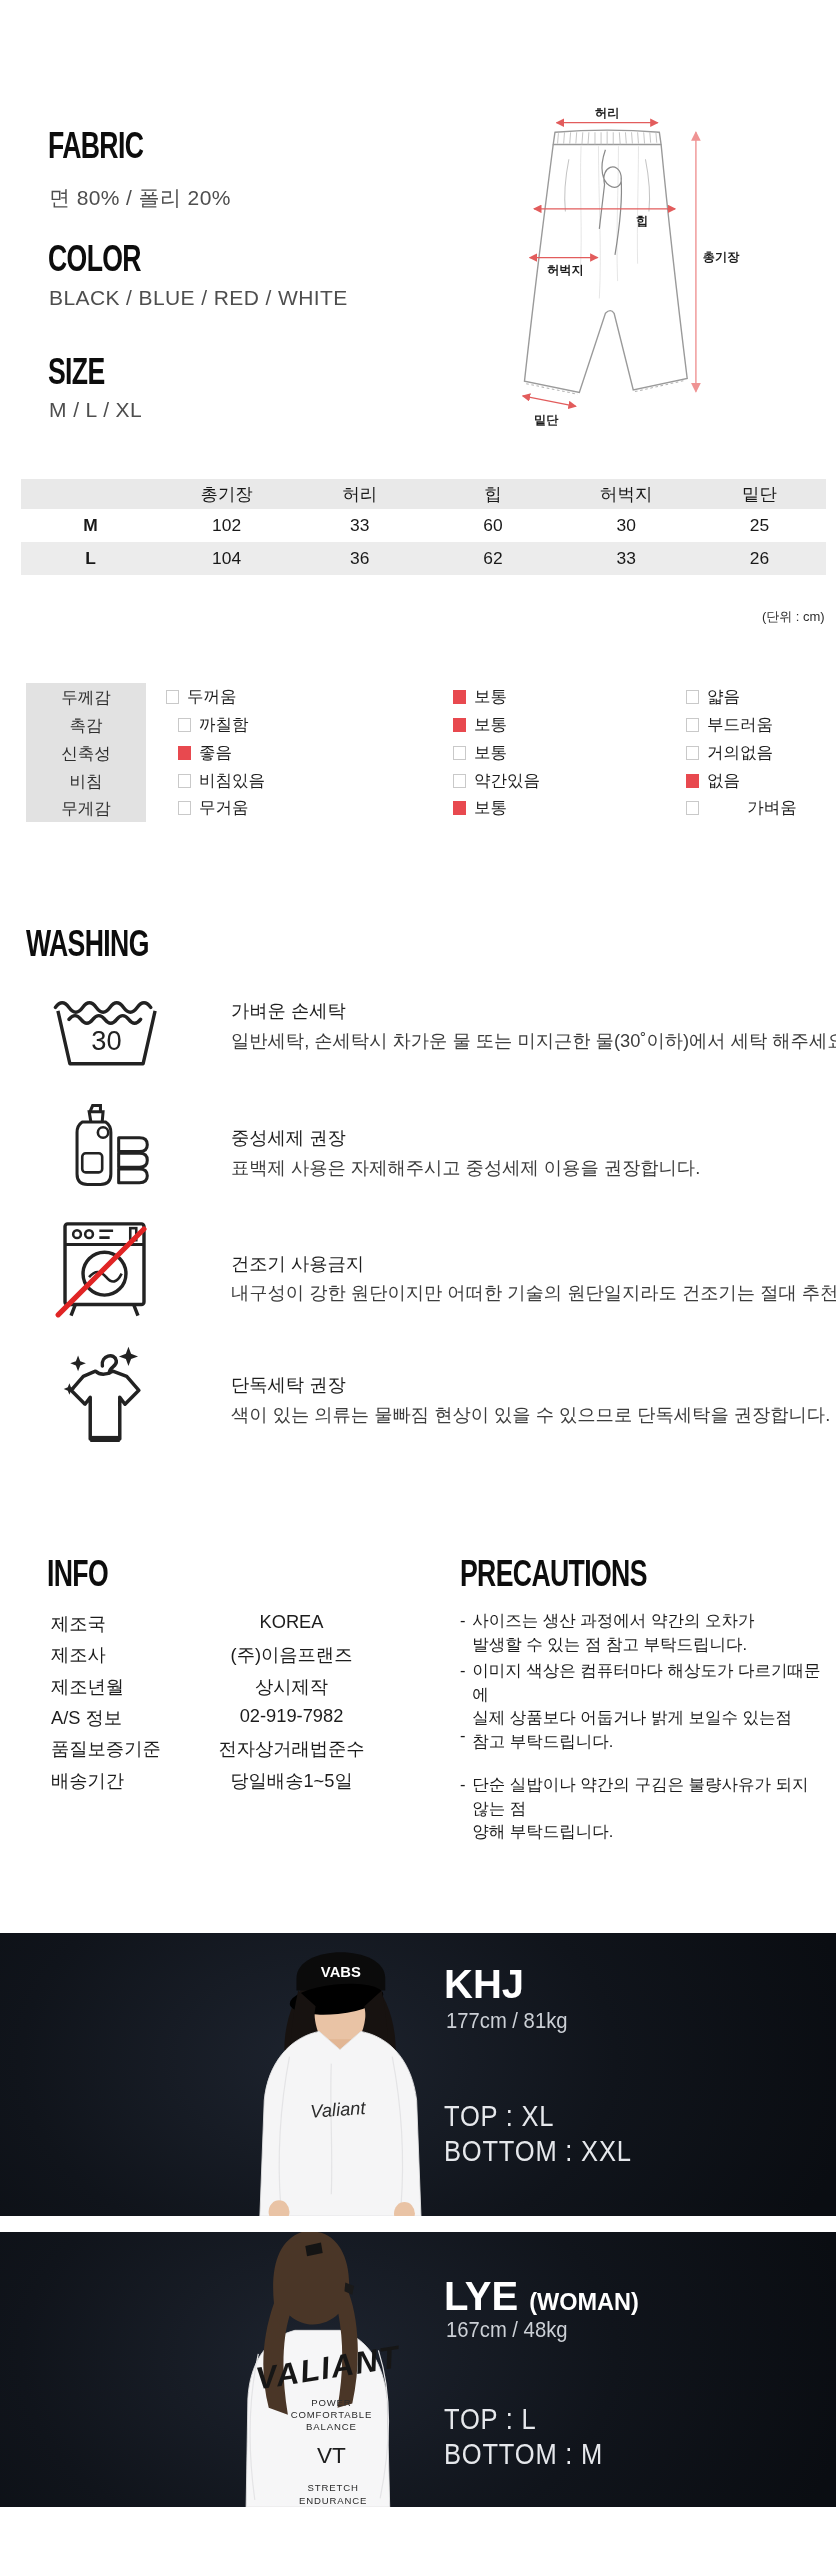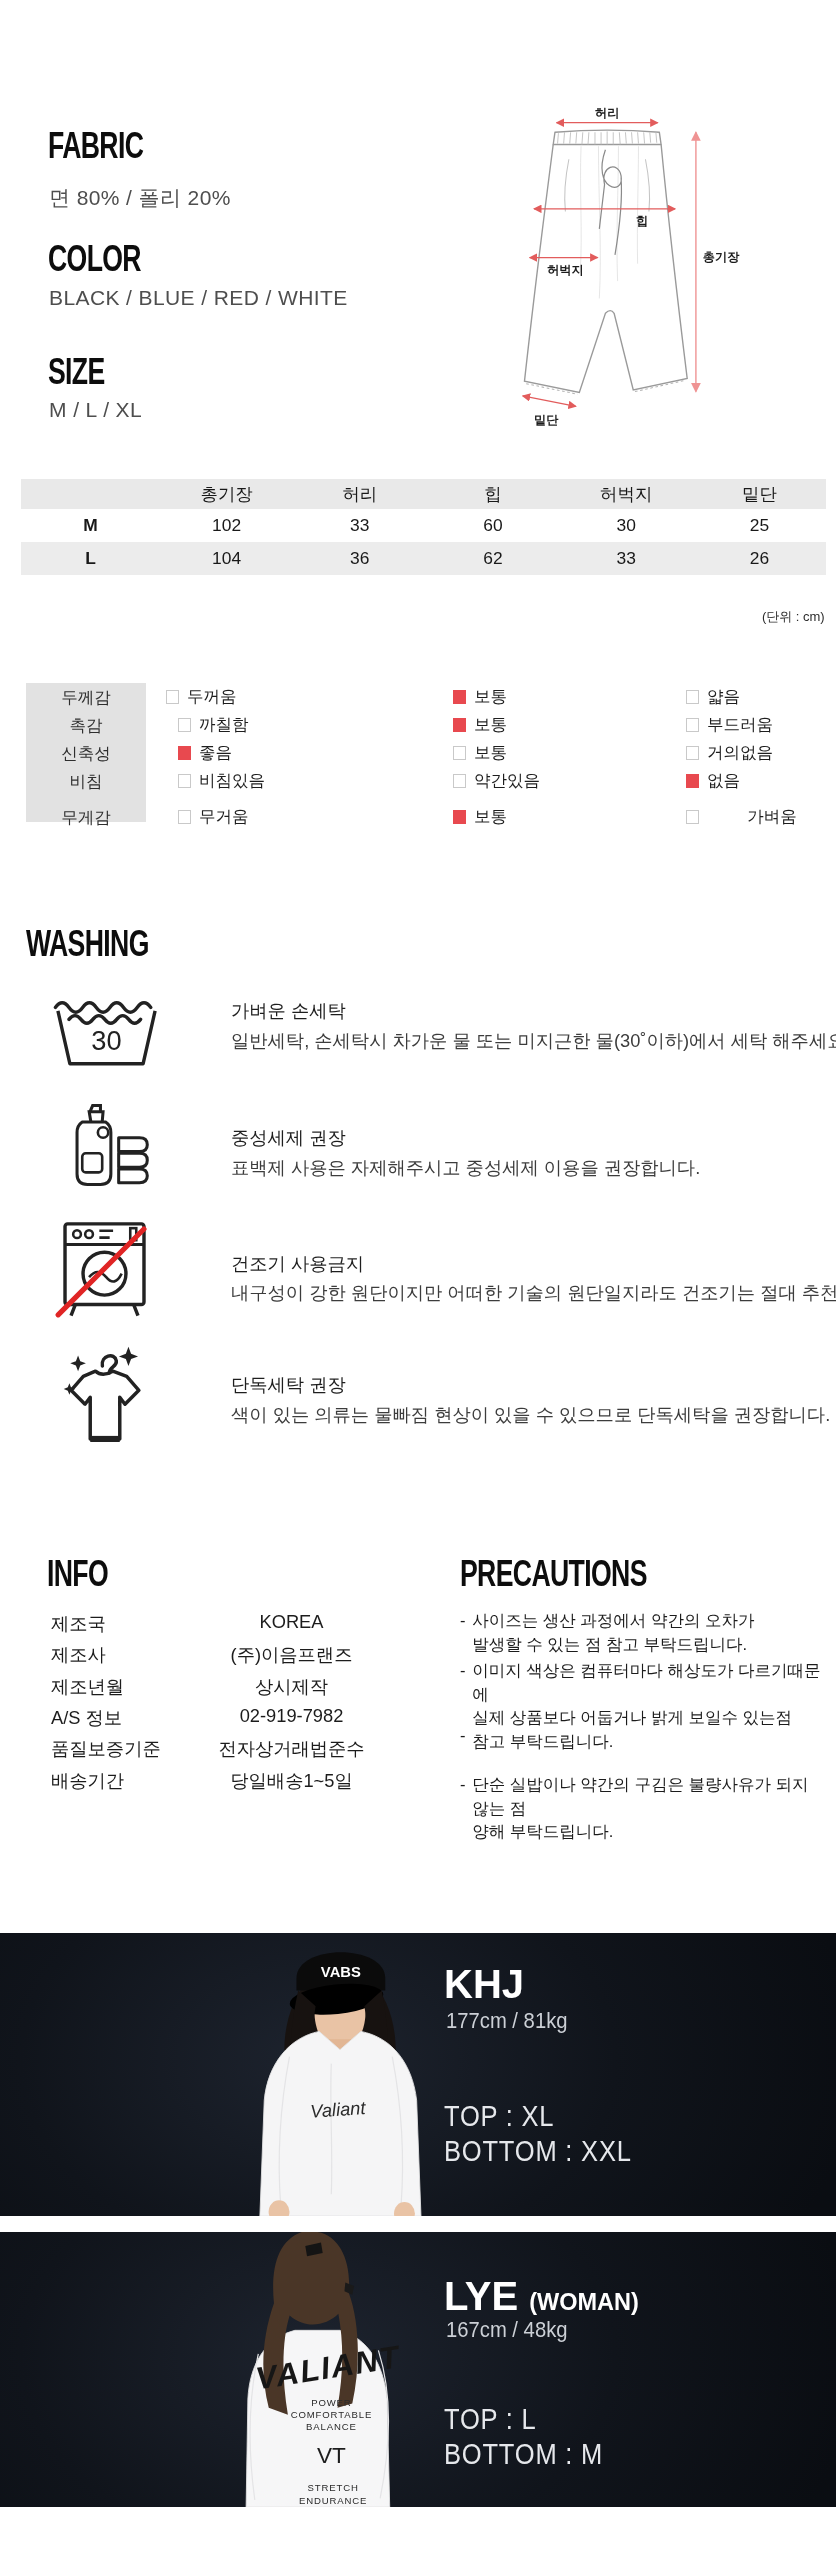--- a/index.html
+++ b/index.html
@@ -179,21 +179,21 @@
         </div>
       <div class="opt" style="left:427px;text-align:right;">
           <span class="cb"></span>
           <span>약간있음</span>
         </div>
       <div class="opt" style="left:660px;">
           <span class="cb checked"></span>
           <span>없음</span>
         </div>
     </div>
-    <div class="attr-row" style="top:120px;padding-left:8px;">
+    <div class="attr-row" style="top:111px;padding-left:8px;">
       <div class="rl">무게감</div>
       <div class="opt" style="left:152px;">
           <span class="cb"></span>
           <span>무거움</span>
         </div>
       <div class="opt" style="left:427px;">
           <span class="cb checked"></span>
           <span>보통</span>
         </div>
       <div class="opt" style="left:660px;gap:48px;">

